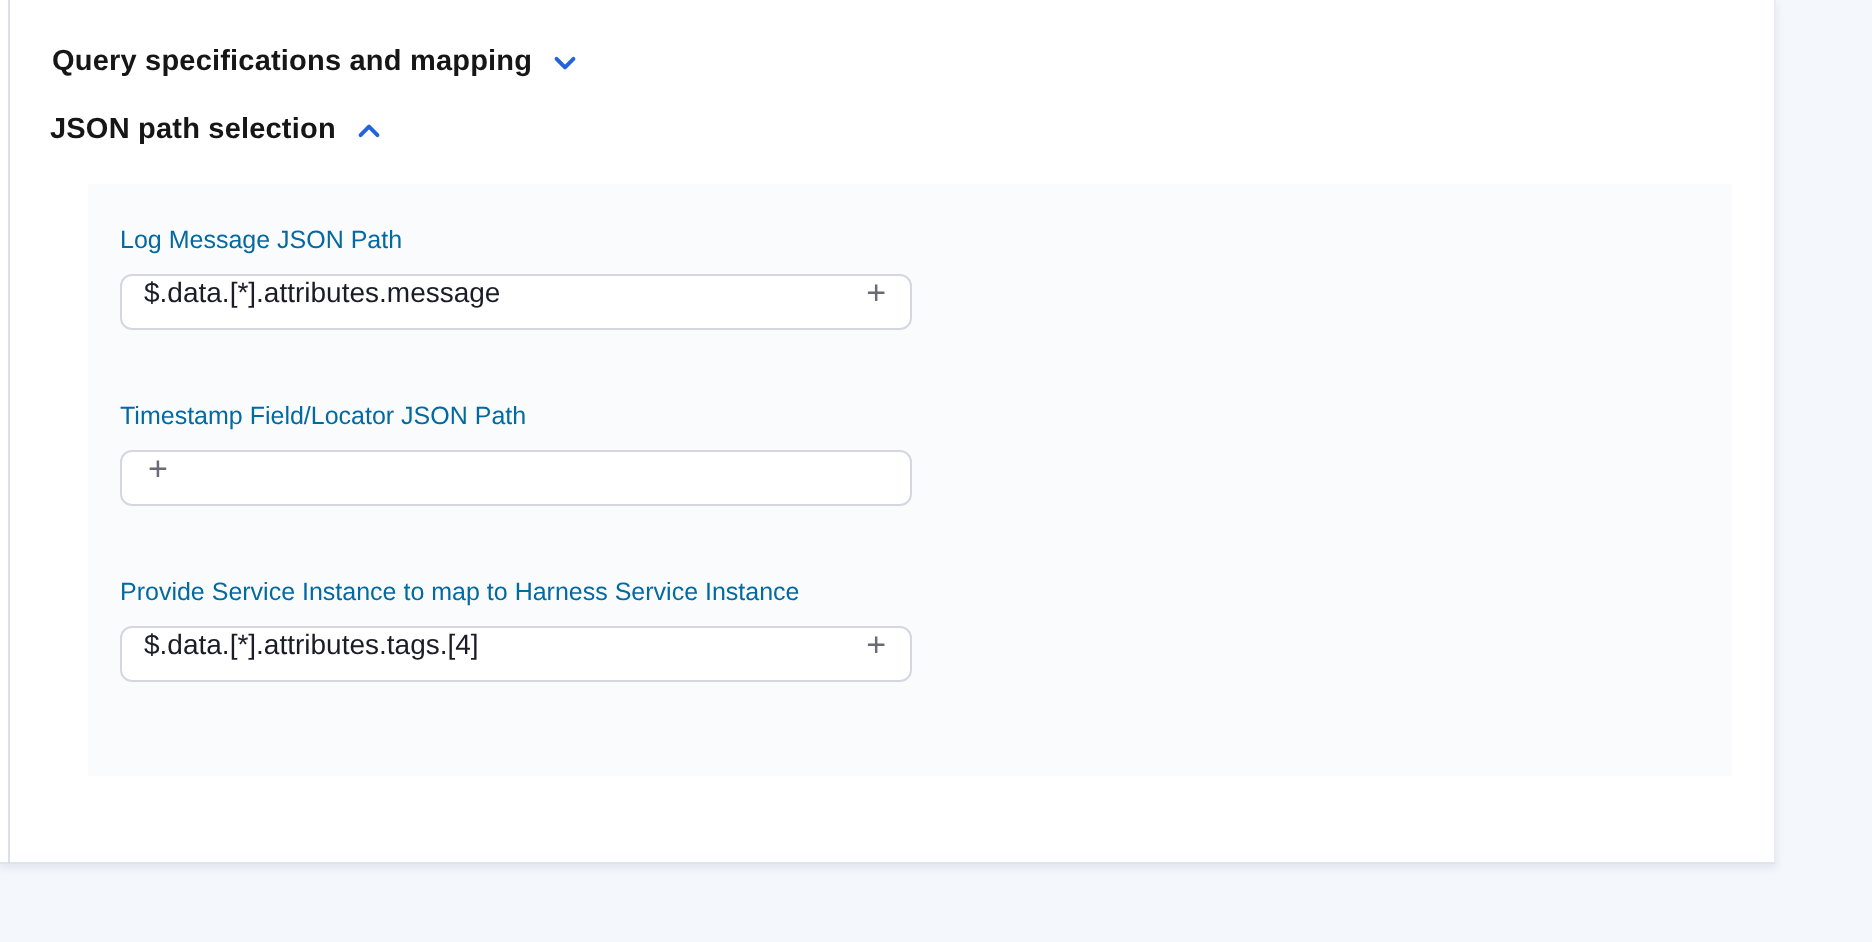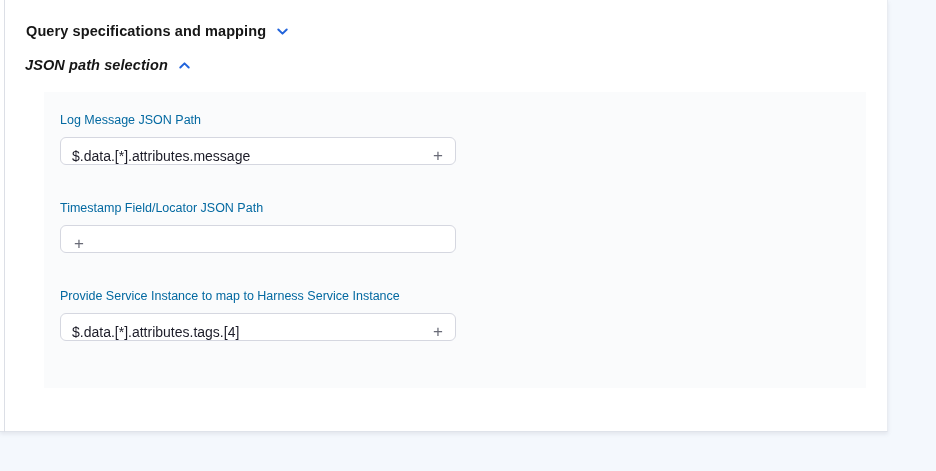--- a/index.html
+++ b/index.html
@@ -34,21 +34,21 @@
   }
   .accordion-row {
     display: flex;
     align-items: center;
     gap: 9px;
     margin-left: 26px;
     height: 16px;
     cursor: pointer;
   }
   .accordion-row.first { margin-top: 23px; }
-  .accordion-row.second { margin-top: 18px; margin-left: 25px; font-style: italic; }
+  .accordion-row.second { margin-top: 18px; margin-left: 25px; }
   .accordion-label {
     font-size: 14.5px;
     font-weight: 700;
     color: #161616;
     line-height: 16px;
     letter-spacing: 0.1px;
   }
   .chevron { display: inline-flex; align-items: center; }
   .chevron svg { display: block; }
   .panel {
@@ -63,21 +63,21 @@
   .field.last { margin-bottom: 0; }
   .field-label {
     display: block;
     font-size: 12.5px;
     color: #0369a1;
     line-height: 16px;
     margin-bottom: 9px;
   }
   .input-wrap {
     display: flex;
-    align-items: flex-end;
+    align-items: flex-start;
     width: 396px;
     height: 28px;
     background: #ffffff;
     border: 1px solid #d5d7e0;
     border-radius: 6px;
     padding: 0 10px 0 11px;
   }
   .input-wrap input {
     flex: 1;
     border: none;

